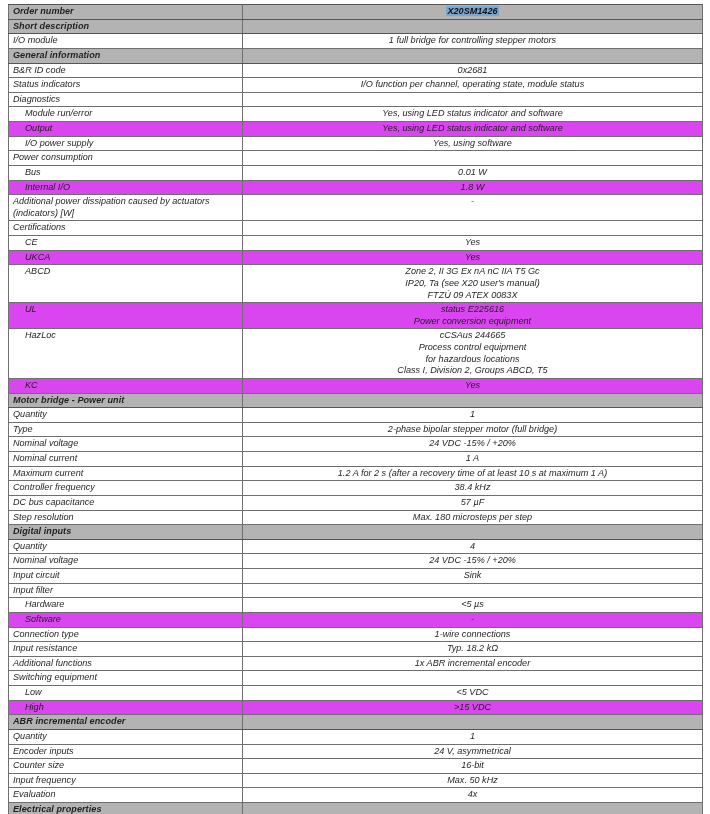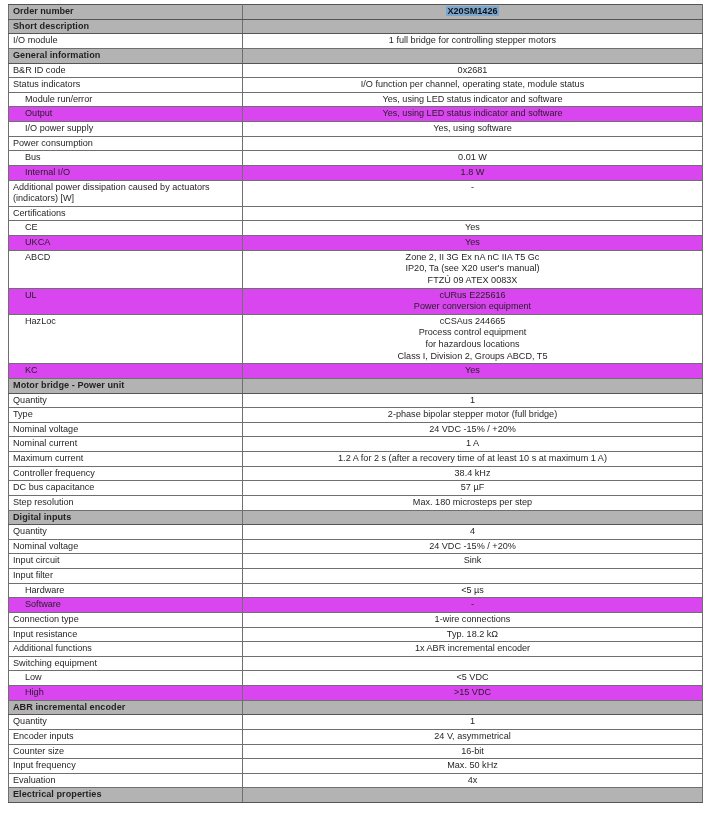--- a/index.html
+++ b/index.html
@@ -12,20 +12,21 @@
     height: 814px;
     font-family: "Liberation Sans", sans-serif;
     color: #231f20;
     overflow: hidden;
   }
   #sheet {
     box-sizing: border-box;
     width: 710px;
     height: 792px;
     padding: 4px 8px 4px 8px;
+    font-style: italic;
   }
   table.spec {
     border-collapse: collapse;
     table-layout: fixed;
     width: 694px;
     font-size: 9.1px;
     line-height: 1.28;
   }
   table.spec col.c-label { width: 234px; }
   table.spec col.c-value { width: 460px; }
@@ -104,20 +105,24 @@
           <td class="value"></td>
         </tr>
         <tr class="lvl0">
           <td class="label">B&amp;R ID code</td>
           <td class="value">0x2681</td>
         </tr>
         <tr class="lvl0">
           <td class="label">Status indicators</td>
           <td class="value">I/O function per channel, operating state, module status</td>
         </tr>
+        <tr class="lvl0">
+          <td class="label">Diagnostics</td>
+          <td class="value"></td>
+        </tr>
         <tr class="lvl1">
           <td class="label ind1">Module run/error</td>
           <td class="value">Yes, using LED status indicator and software</td>
         </tr>
         <tr class="lvl1 alt">
           <td class="label ind1">Output</td>
           <td class="value">Yes, using LED status indicator and software</td>
         </tr>
         <tr class="lvl1">
           <td class="label ind1">I/O power supply</td>
@@ -152,21 +157,21 @@
           <td class="value">Yes</td>
         </tr>
         <tr class="lvl1">
           <td class="label ind1">ABCD</td>
           <td class="value">Zone 2, II 3G Ex nA nC IIA T5 Gc
 IP20, Ta (see X20 user's manual)
 FTZÚ 09 ATEX 0083X</td>
         </tr>
         <tr class="lvl1 alt">
           <td class="label ind1">UL</td>
-          <td class="value">cURus E225616
+          <td class="value">status E225616
 Power conversion equipment</td>
         </tr>
         <tr class="lvl1">
           <td class="label ind1">HazLoc</td>
           <td class="value">cCSAus 244665
 Process control equipment
 for hazardous locations
 Class I, Division 2, Groups ABCD, T5</td>
         </tr>
         <tr class="lvl1 alt">

